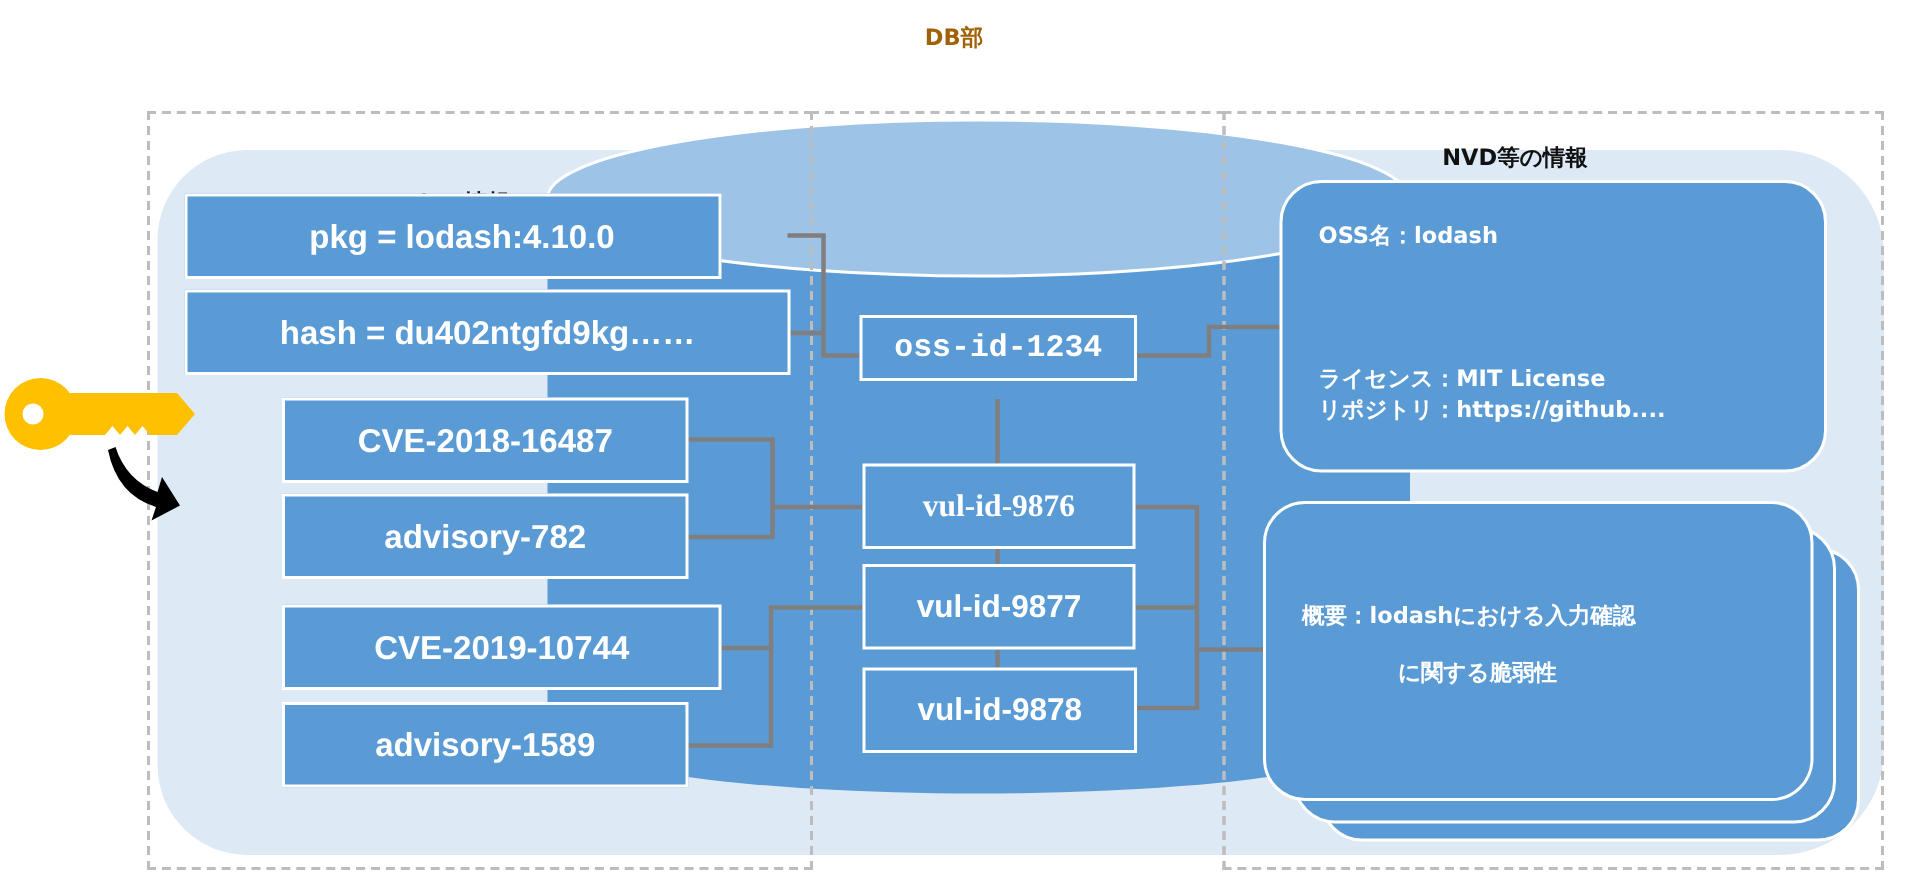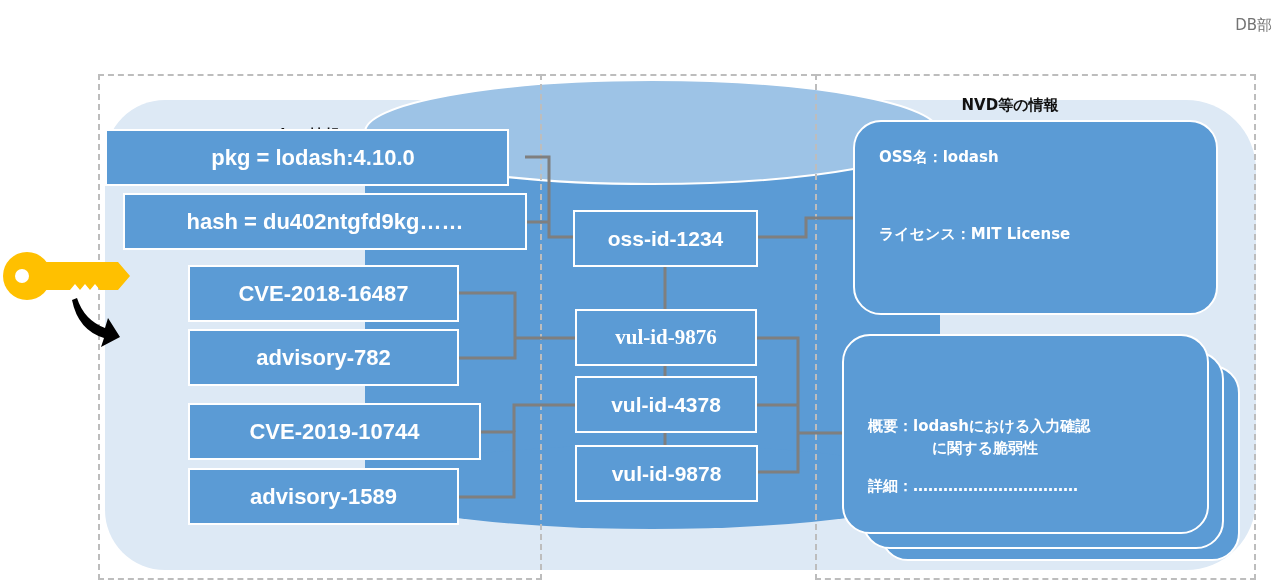--- a/index.html
+++ b/index.html
@@ -1,19 +1,19 @@
 <!DOCTYPE html>
 <html><head>
 <meta charset="utf-8">
 <style>
   html, body { margin: 0; padding: 0; background: #ffffff; }
   body { width: 1272px; height: 582px; position: relative; overflow: hidden;
          font-family: "DejaVu Sans", "Liberation Sans", sans-serif; }
   .abs { position: absolute; }
-  #title { left: 0; width: 1272px; top: 16px; text-align: right; font-weight: normal; font-size: 15px; color: #737373; }
+  #title { left: 0; width: 1272px; top: 16px; text-align: center; font-weight: bold; font-size: 15px; color: #a16207; }
   .bg-panel { background: #dde9f5; }
   .dash { border: 2px dashed #bdbdbd; box-sizing: border-box; }
   .section-label { font-weight: bold; font-size: 15px; color: #111; text-align: center; }
   .key-box { background: #5b9bd5; border: 2px solid #ffffff; box-sizing: border-box; color: #fff;
              font-weight: bold; display: flex; align-items: center; justify-content: center;
              font-family: "Liberation Sans", "DejaVu Sans", sans-serif; }
   .big { font-size: 22px; }
   .id-box { font-size: 21px; }
   .info-card { background: #5b9bd5; border: 2px solid #ffffff; box-sizing: border-box; border-radius: 28px;
                color: #fff; font-weight: bold; font-size: 15px; }
@@ -54,43 +54,43 @@
     <polyline points="457,432 514,432 514,497 457,497"></polyline>
     <polyline points="514,432 514,405 575,405"></polyline>
     <line x1="665" y1="365" x2="665" y2="378"></line>
     <line x1="665" y1="433" x2="665" y2="446"></line>
     <polyline points="756,338 798,338 798,472 758,472"></polyline>
     <line x1="756" y1="405" x2="798" y2="405"></line>
     <line x1="798" y1="433" x2="842" y2="433"></line>
   </g>
 </svg>
 
-<div class="abs key-box big" style="left:105px; top:129px; width:404px; height:57px;padding-left:12px;">pkg = lodash:4.10.0</div>
+<div class="abs key-box big" style="left:123px; top:129px; width:358px; height:57px;padding-left:12px;">pkg = lodash:4.10.0</div>
 <div class="abs key-box big" style="left:123px; top:193px; width:404px; height:57px;">hash = du402ntgfd9kg……</div>
 <div class="abs key-box big" style="left:188px; top:265px; width:271px; height:57px;">CVE-2018-16487</div>
 <div class="abs key-box big" style="left:188px; top:329px; width:271px; height:57px;">advisory-782</div>
 <div class="abs key-box big" style="left:188px; top:403px; width:293px; height:57px;">CVE-2019-10744</div>
 <div class="abs key-box big" style="left:188px; top:468px; width:271px; height:57px;">advisory-1589</div>
 
-<div class="abs key-box id-box" style="left:573px; top:210px; width:185px; height:57px;">oss-id-1234</div>
+<div class="abs key-box id-box" style="left:573px; top:210px; width:185px; height:44px;font-family:Liberation Mono, monospace;">oss-id-1234</div>
 <div class="abs key-box id-box" style="left:575px; top:309px; width:182px; height:57px;font-family:Liberation Serif, serif;">vul-id-9876</div>
-<div class="abs key-box id-box" style="left:575px; top:376px; width:182px; height:57px;">vul-id-4378</div>
+<div class="abs key-box id-box" style="left:575px; top:376px; width:182px; height:57px;">vul-id-9877</div>
 <div class="abs key-box id-box" style="left:575px; top:445px; width:183px; height:57px;">vul-id-9878</div>
 
 <div class="abs info-card" style="left:853px; top:120px; width:365px; height:195px;">
   <div class="info-line" style="top:26px;">OSS名：lodash</div>
-  <div class="info-line" style="top:103px;">ライセンス：MIT License</div>
+  <div class="info-line" style="top:121px;">ライセンス：MIT License</div>
+  <div class="info-line" style="top:142px;">リポジトリ：https://github....</div>
 </div>
 
 <div class="abs info-card" style="left:880px; top:365px; width:360px; height:196px;"></div>
 <div class="abs info-card" style="left:862px; top:351px; width:362px; height:198px;"></div>
 <div class="abs info-card" style="left:842px; top:334px; width:367px; height:200px;">
-  <div class="info-line" style="top:81px;">概要：lodashにおける入力確認</div>
+  <div class="info-line" style="top:65px;">概要：lodashにおける入力確認</div>
   <div class="info-line" style="top:103px; left:88px;">に関する脆弱性</div>
-  <div class="info-line" style="top:141px;">詳細：……………………………</div>
 </div>
 
 <svg width="1272" height="582">
   <g fill="#ffc000">
     <circle cx="27" cy="276" r="24"></circle>
     <path d="M40,262 L118,262 L130,276 L118,290 L100,290 L95,284 L90,290 L85,284 L80,290 L75,284 L70,290 L40,290 Z"></path>
     <circle cx="22" cy="276" r="7" fill="#ffffff"></circle>
   </g>
   <g fill="#000000">
     <path d="M77,298 Q84,320 105,328 L108,318 L120,337 L101,347 L104,338 Q78,330 72,300 Z"></path>

